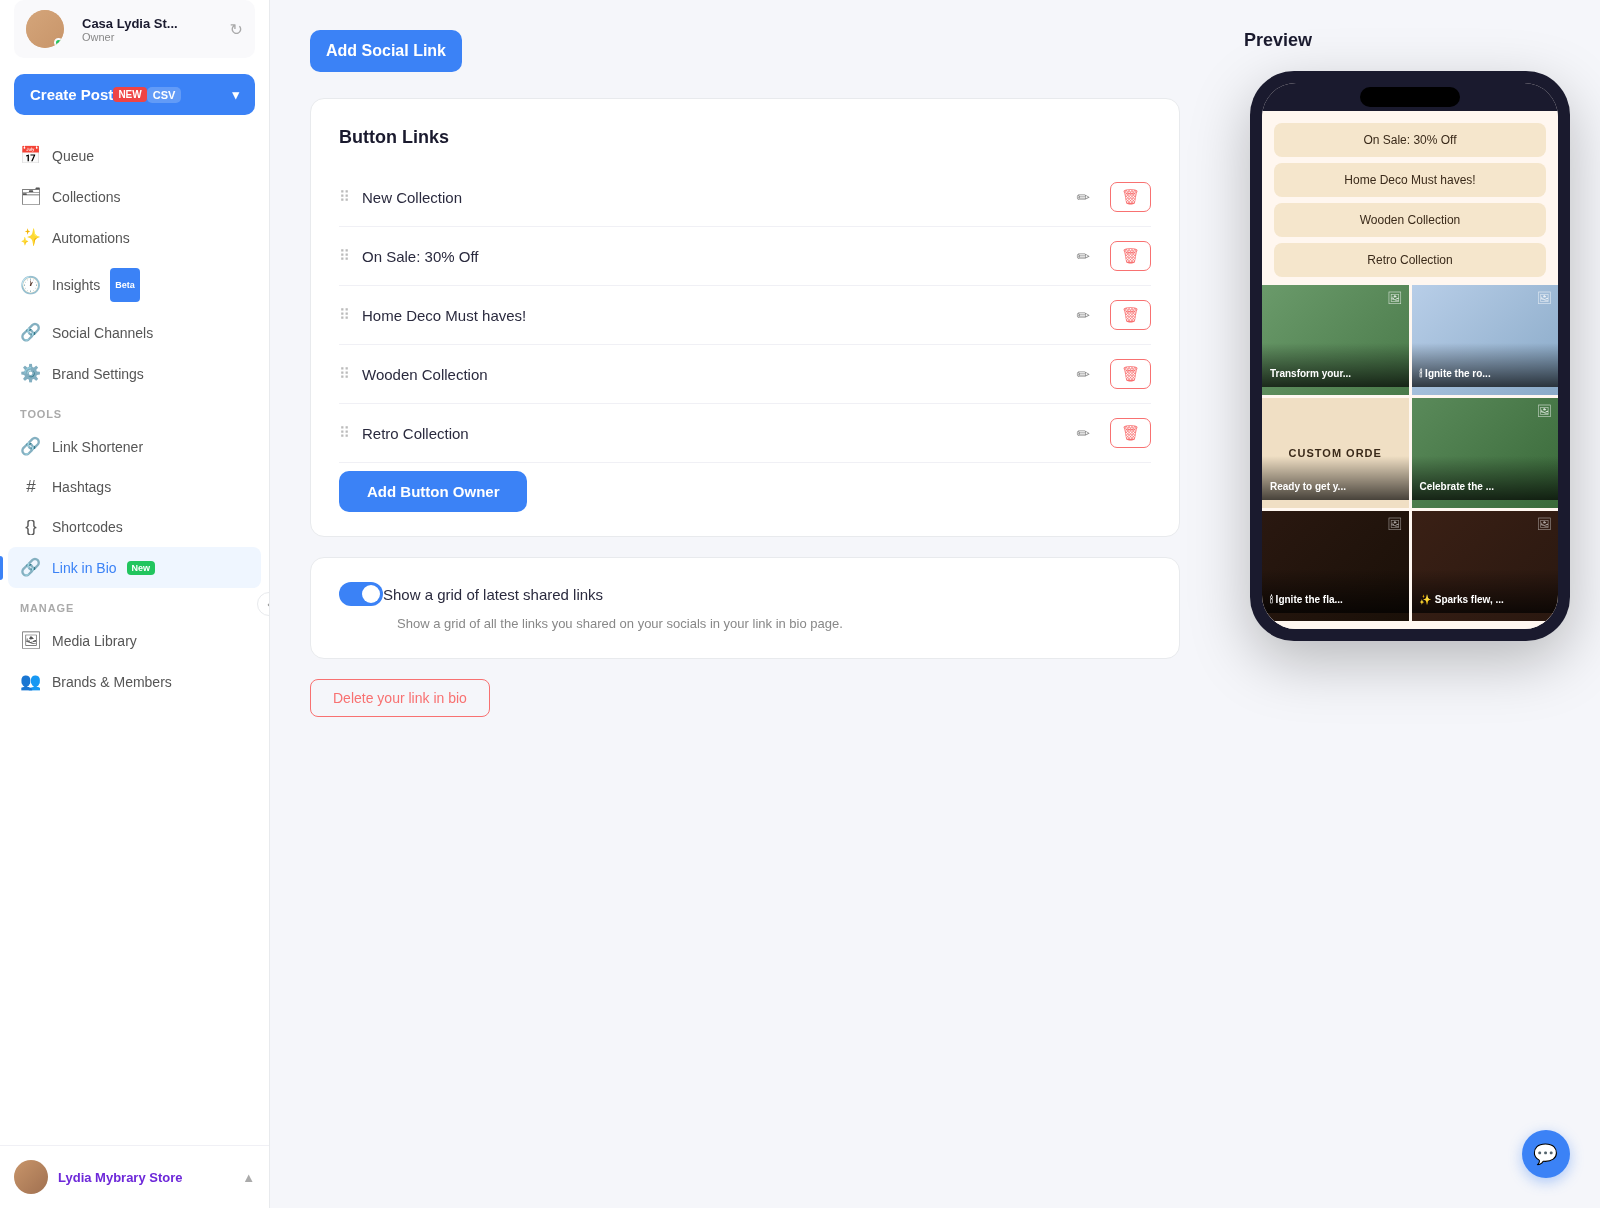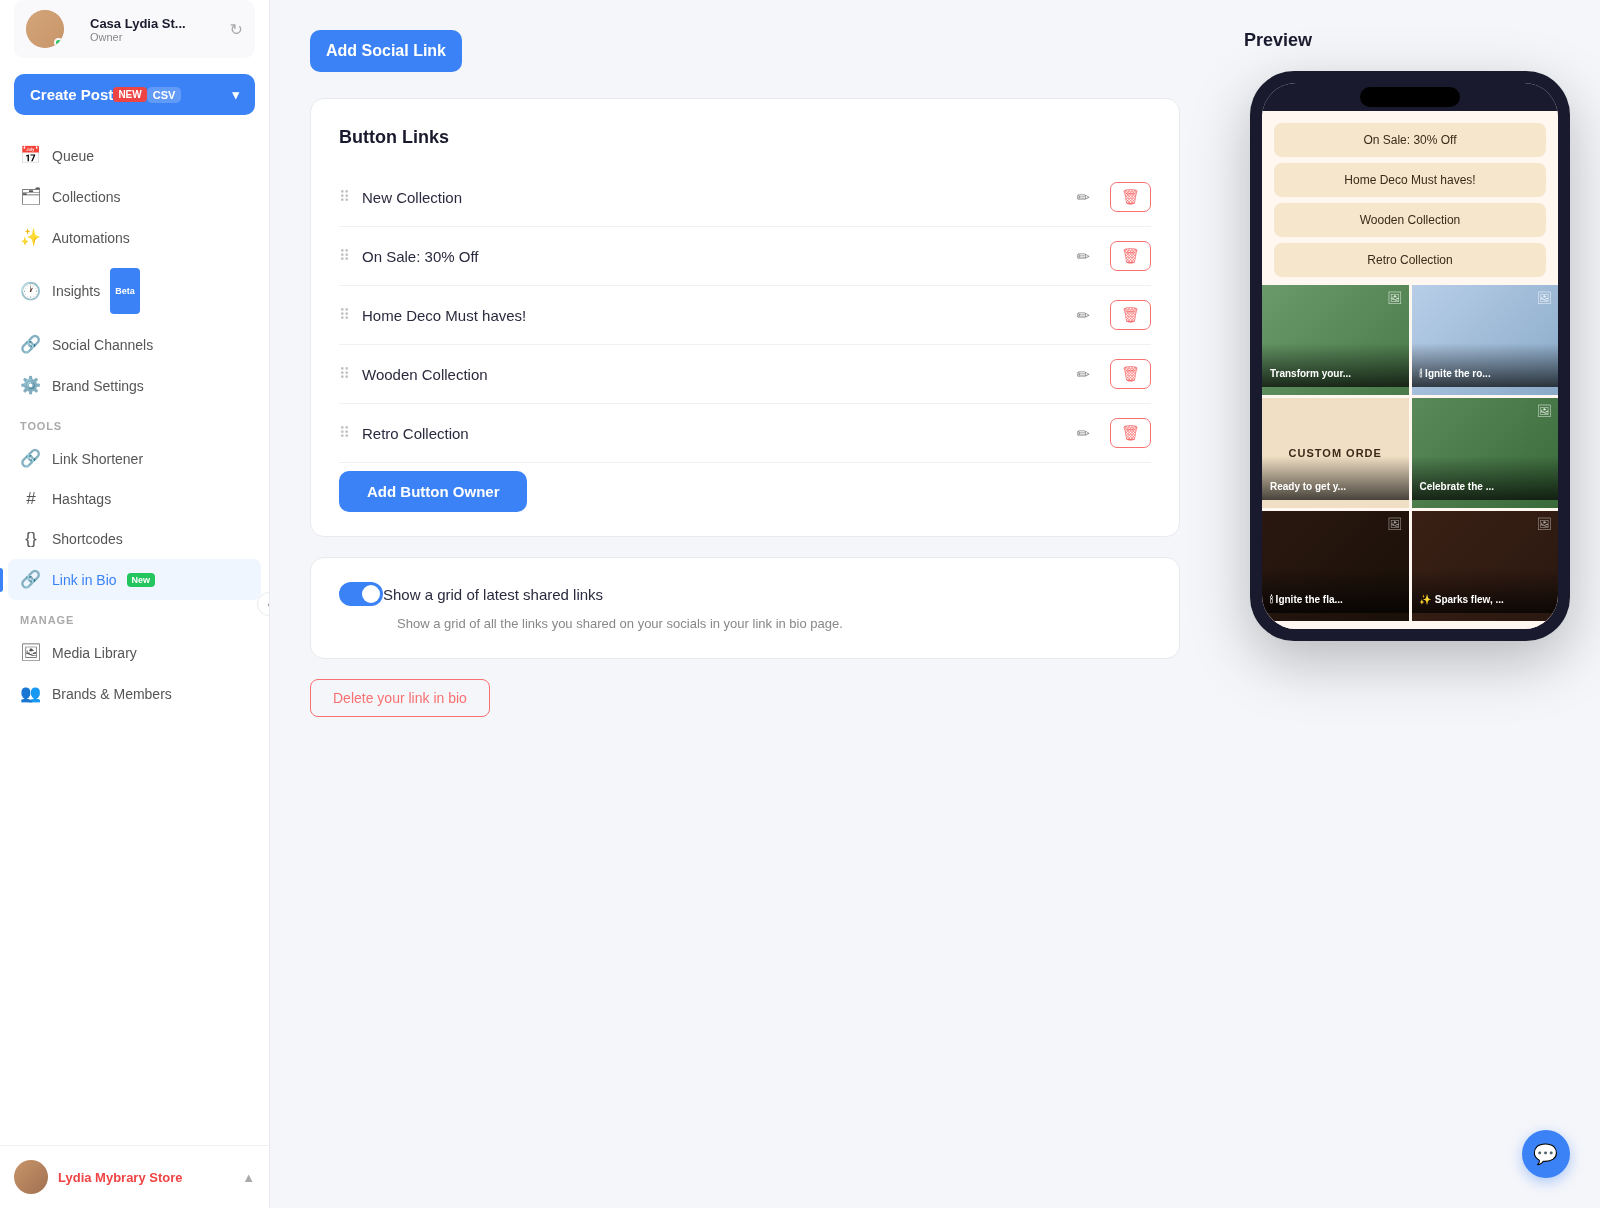--- a/index.html
+++ b/index.html
@@ -32,21 +32,21 @@
       font-weight: 700;
       color: #1a1a2e;
     }
     .sidebar-account {
       margin: 0 14px 16px;
       padding: 10px 12px;
       background: #f9f9fb;
       border-radius: 10px;
       display: flex;
       align-items: center;
-      gap: 26px;
+      gap: 18px;
       cursor: pointer;
     }
     .account-avatar {
       width: 38px;
       height: 38px;
       border-radius: 50%;
       background: #d4a57a;
       overflow: hidden;
       position: relative;
       flex-shrink: 0;
@@ -130,21 +130,21 @@
       height: 24px;
       background: #3b82f6;
       border-radius: 0 3px 3px 0;
     }
     .nav-icon { font-size: 17px; width: 22px; text-align: center; }
     .beta-badge {
       background: #3b82f6;
       color: #fff;
       font-size: 9px;
       font-weight: 700;
-      padding: 18px 5px;
+      padding: 12px 5px;
       border-radius: 4px;
     }
     .new-badge-green {
       background: #22c55e;
       color: #fff;
       font-size: 9px;
       font-weight: 700;
       padding: 2px 5px;
       border-radius: 4px;
     }
@@ -180,21 +180,21 @@
       border-radius: 50%;
       background: #b08060;
       overflow: hidden;
       flex-shrink: 0;
     }
     .footer-avatar-img {
       width: 100%;
       height: 100%;
       background: linear-gradient(135deg, #c8956a, #a07050);
     }
-    .footer-name { font-size: 13px; font-weight: 600; color: #ef4444; }
+    .footer-name { font-size: 13px; font-weight: 600; color: #6d28d9; }
     .footer-chevron { margin-left: auto; color: #aaa; font-size: 13px; }
 
     
     .sidebar-collapse {
       position: absolute;
       right: -12px;
       top: 50%;
       transform: translateY(-50%);
       width: 24px;
       height: 24px;

